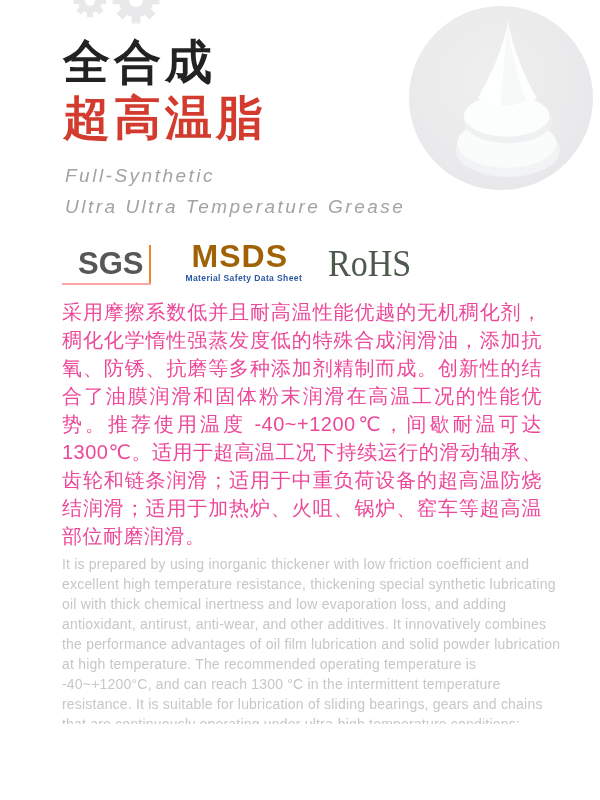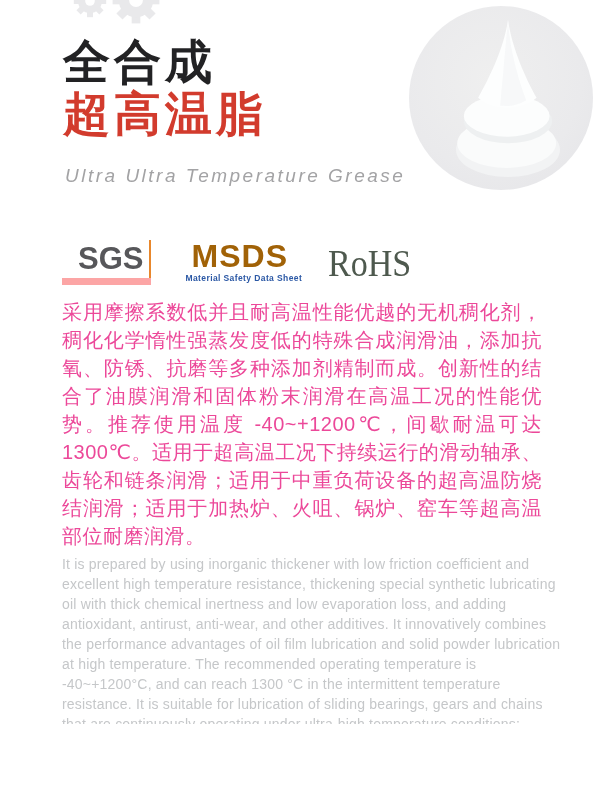--- a/index.html
+++ b/index.html
@@ -21,21 +21,21 @@
 
   
   .title-block { position: absolute; left: 63px; top: 34px; }
   .title-line {
     font-size: 47px;
     font-weight: bold;
     letter-spacing: 4px;
     line-height: 56px;
     color: #222224;
   }
-  .title-accent { color: #d23b2d; font-family: Liberation Mono, monospace; }
+  .title-accent { color: #d23b2d; }
 
   .subtitle-block { position: absolute; left: 65px; top: 160px; }
   .subtitle-line {
     font-style: italic;
     font-size: 19px;
     letter-spacing: 2.5px;
     line-height: 31px;
     color: #a3a3a5;
     white-space: nowrap;
   }
@@ -58,21 +58,21 @@
     position: absolute;
     left: 62px;
     top: 241px;
     display: flex;
     align-items: flex-end;
     gap: 26px;
   }
   .sgs {
     position: relative;
     padding: 2px 8px 3px 16px;
-    border-bottom: 7px solid #fca5a5;
+    border-bottom: 2px solid #fca5a5;
   }
   .sgs-text {
     font-size: 31px;
     font-weight: bold;
     letter-spacing: 0px;
     color: #57575a;
     line-height: 32px;
   }
   .sgs::after {
     content: "";
@@ -161,20 +161,21 @@
     </g>
     <circle r="8" fill="#ffffff"></circle>
   </svg>
 
   <div class="title-block">
     <div class="title-line">全合成</div>
     <div class="title-line title-accent">超高温脂</div>
   </div>
 
   <div class="subtitle-block">
+    <div class="subtitle-line">Full-Synthetic</div>
     <div class="subtitle-line">Ultra Ultra Temperature Grease</div>
   </div>
 
   <div class="product-photo">
     <svg width="130" height="170" viewBox="0 0 100 130">
       <ellipse cx="50" cy="104" rx="40" ry="21" fill="#f2f3f4"></ellipse>
       <ellipse cx="49" cy="99" rx="38" ry="19" fill="#fafbfb"></ellipse>
       <ellipse cx="50" cy="82" rx="34" ry="17" fill="#eef0f1"></ellipse>
       <ellipse cx="49" cy="78" rx="33" ry="16" fill="#fcfdfd"></ellipse>
       <path d="M50,4 C53,26 64,50 72,64 C60,74 38,74 27,64 C35,50 47,26 50,4 Z" fill="#fdfefe"></path>

